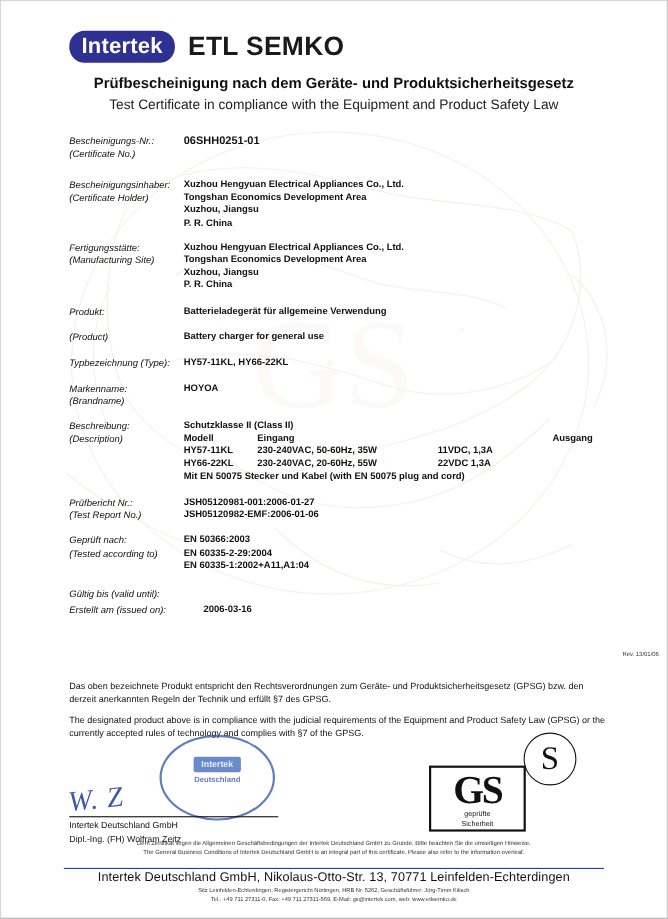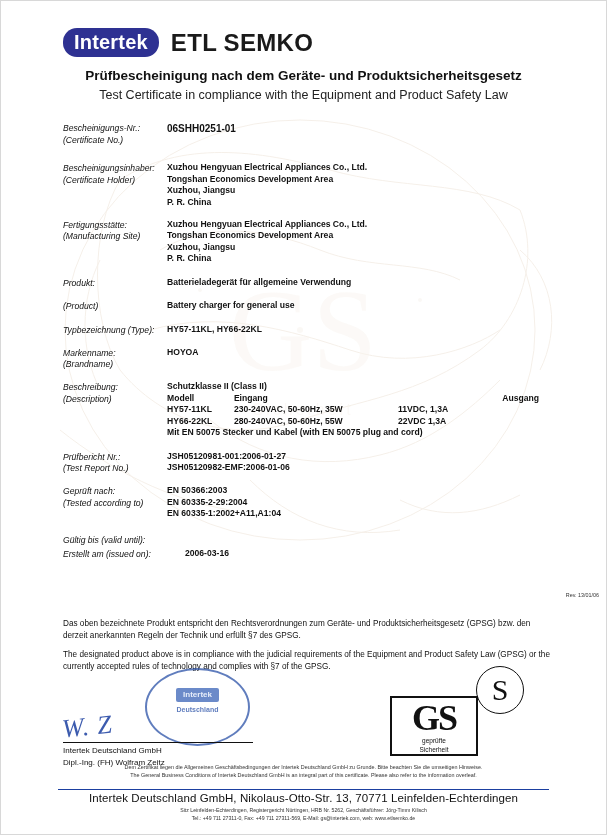--- a/index.html
+++ b/index.html
@@ -418,21 +418,21 @@
               <span class="td c2"></span>
               <span class="td">Ausgang</span>
             </span>
             <span class="tr">
               <span class="td c0">HY57-11KL</span>
               <span class="td" style="width:222px">230-240VAC, 50-60Hz, 35W</span>
               <span class="td">11VDC, 1,3A</span>
             </span>
             <span class="tr">
               <span class="td c0">HY66-22KL</span>
-              <span class="td" style="width:222px">280-240VAC, 50-60Hz, 55W</span>
+              <span class="td" style="width:222px">230-240VAC, 20-60Hz, 55W</span>
               <span class="td">22VDC 1,3A</span>
             </span>
           </span>
           <span class="v">Mit EN 50075 Stecker und Kabel (with EN 50075 plug and cord)</span>
         </div>
       </div>
 
       <div class="row" style="margin-top:12px;">
         <div class="lbl">
           <span>Prüfbericht Nr.:</span>

